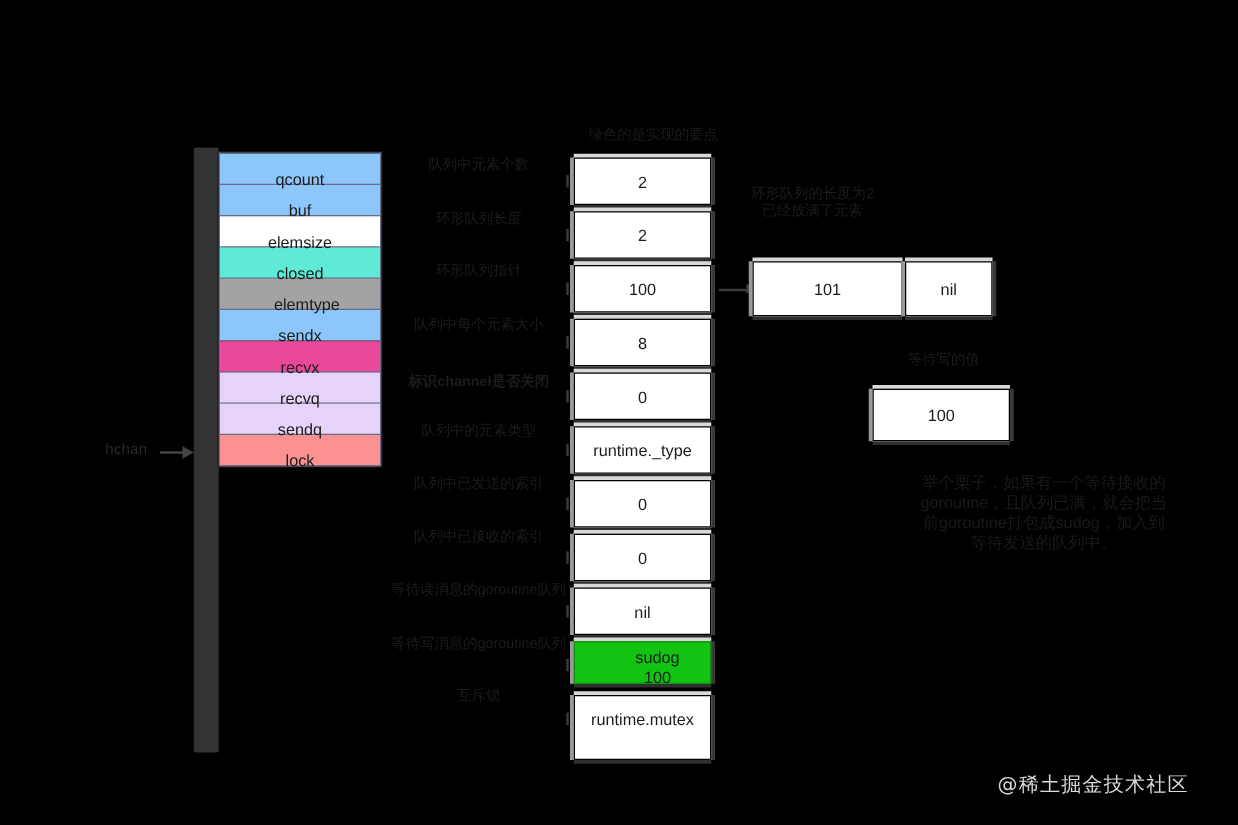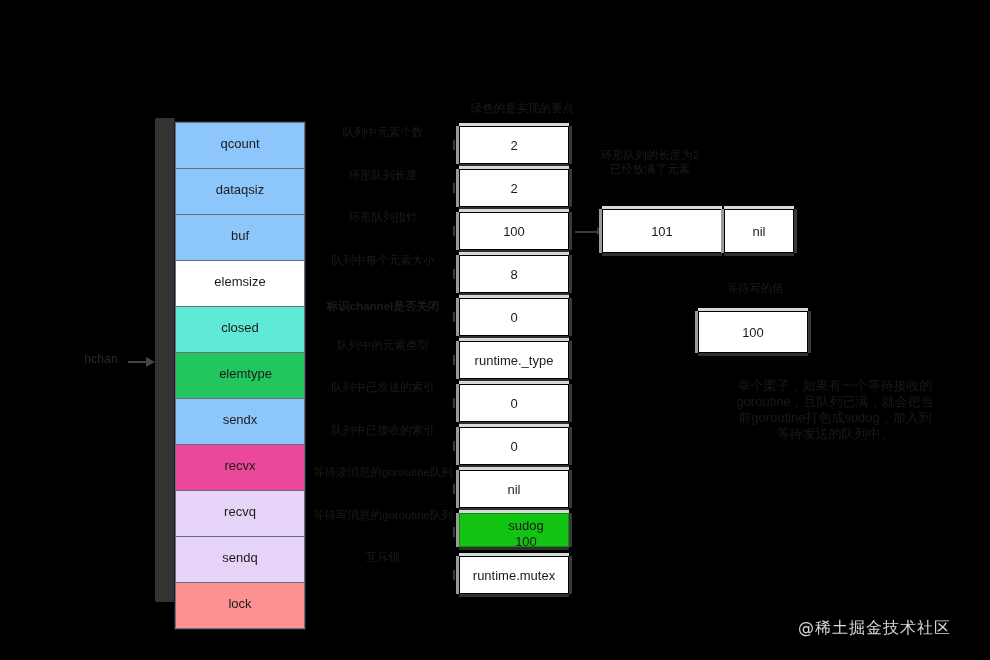--- a/index.html
+++ b/index.html
@@ -30,21 +30,21 @@
     border-left:9px solid #444;
   }
 
   
   .fields{
     position:absolute;left:175px;top:122px;width:128px;
     border:1px solid #6b6b8a;border-bottom:none;
     box-shadow:0 0 0 1px #1d1d1d;
   }
   .field{
-    height:46px;line-height:42.5px;text-align:center;
+    height:25px;line-height:42.5px;text-align:center;
     font-size:13px;color:#1b1b1b;border-bottom:1px solid #6b6b8a;
     box-sizing:border-box;
   }
 
   
   .annos{position:absolute;left:308px;top:118px;width:150px;}
   .anno{
     position:absolute;width:150px;text-align:center;
     font-size:11.5px;line-height:13px;color:#1c1c1c;
   }
@@ -93,25 +93,24 @@
   <div class="hchan-label">hchan</div>
   <div class="hchan-arrow">
     <div class="shaft"></div>
       <div class="head"></div>
   </div>
 
   <div class="hchan-frame"></div>
 
   <div class="fields" id="field-table">
       <div class="field" style="background: rgb(140, 198, 251);"><span>qcount</span></div>
-      <div class="field" style="background: rgb(140, 198, 251);"><span>dataqsiz</span></div>
       <div class="field" style="background: rgb(140, 198, 251);"><span>buf</span></div>
       <div class="field" style="background: rgb(255, 255, 255);"><span>elemsize</span></div>
       <div class="field" style="background: #5eead4;"><span>closed</span></div>
-      <div class="field" style="background: #22c55e; padding-left: 11px;"><span>elemtype</span></div>
+      <div class="field" style="background: #a3a3a3; padding-left: 11px;"><span>elemtype</span></div>
       <div class="field" style="background: rgb(140, 198, 251);"><span>sendx</span></div>
       <div class="field" style="background: #ec4899;"><span>recvx</span></div>
       <div class="field" style="background: rgb(229, 212, 247);"><span>recvq</span></div>
       <div class="field" style="background: rgb(229, 212, 247);"><span>sendq</span></div>
       <div class="field" style="background: rgb(251, 145, 145);"><span>lock</span></div>
     </div>
 
   <div class="annos" id="anno-col">
       <div class="anno" style="top: 8px;">队列中元素个数</div>
       <div class="anno" style="top: 50.5px;">环形队列长度</div>
@@ -163,21 +162,21 @@
       <div class="tick" style="left: 453px; top: 441px;"></div>
       <div class="vbox" style="left: 459px; top: 470px; width: 110px; height: 38px; line-height: 38px;">
         <span>nil</span>
       </div>
       <div class="tick" style="left: 453px; top: 484px;"></div>
       <div class="vbox green two-line" style="left: 459px; top: 513px; width: 110px; height: 34px; padding-top: 4px;">
         <span>sudog</span>
         <span>100</span>
       </div>
       <div class="tick" style="left: 453px; top: 527px;"></div>
-      <div class="vbox" style="left: 459px; top: 556px; width: 110px; height: 38px; line-height: 38px;">
+      <div class="vbox" style="left: 459px; top: 556px; width: 110px; height: 52px; line-height: 38px;">
         <span>runtime.mutex</span>
       </div>
       <div class="tick" style="left: 453px; top: 570px;"></div>
     </div>
 
   <div class="conn" style="left:575px;top:230px;width:32px;">
     <div class="shaft" style="width:24px;"></div>
     <div class="head" style="left:22px;"></div>
   </div>
 

